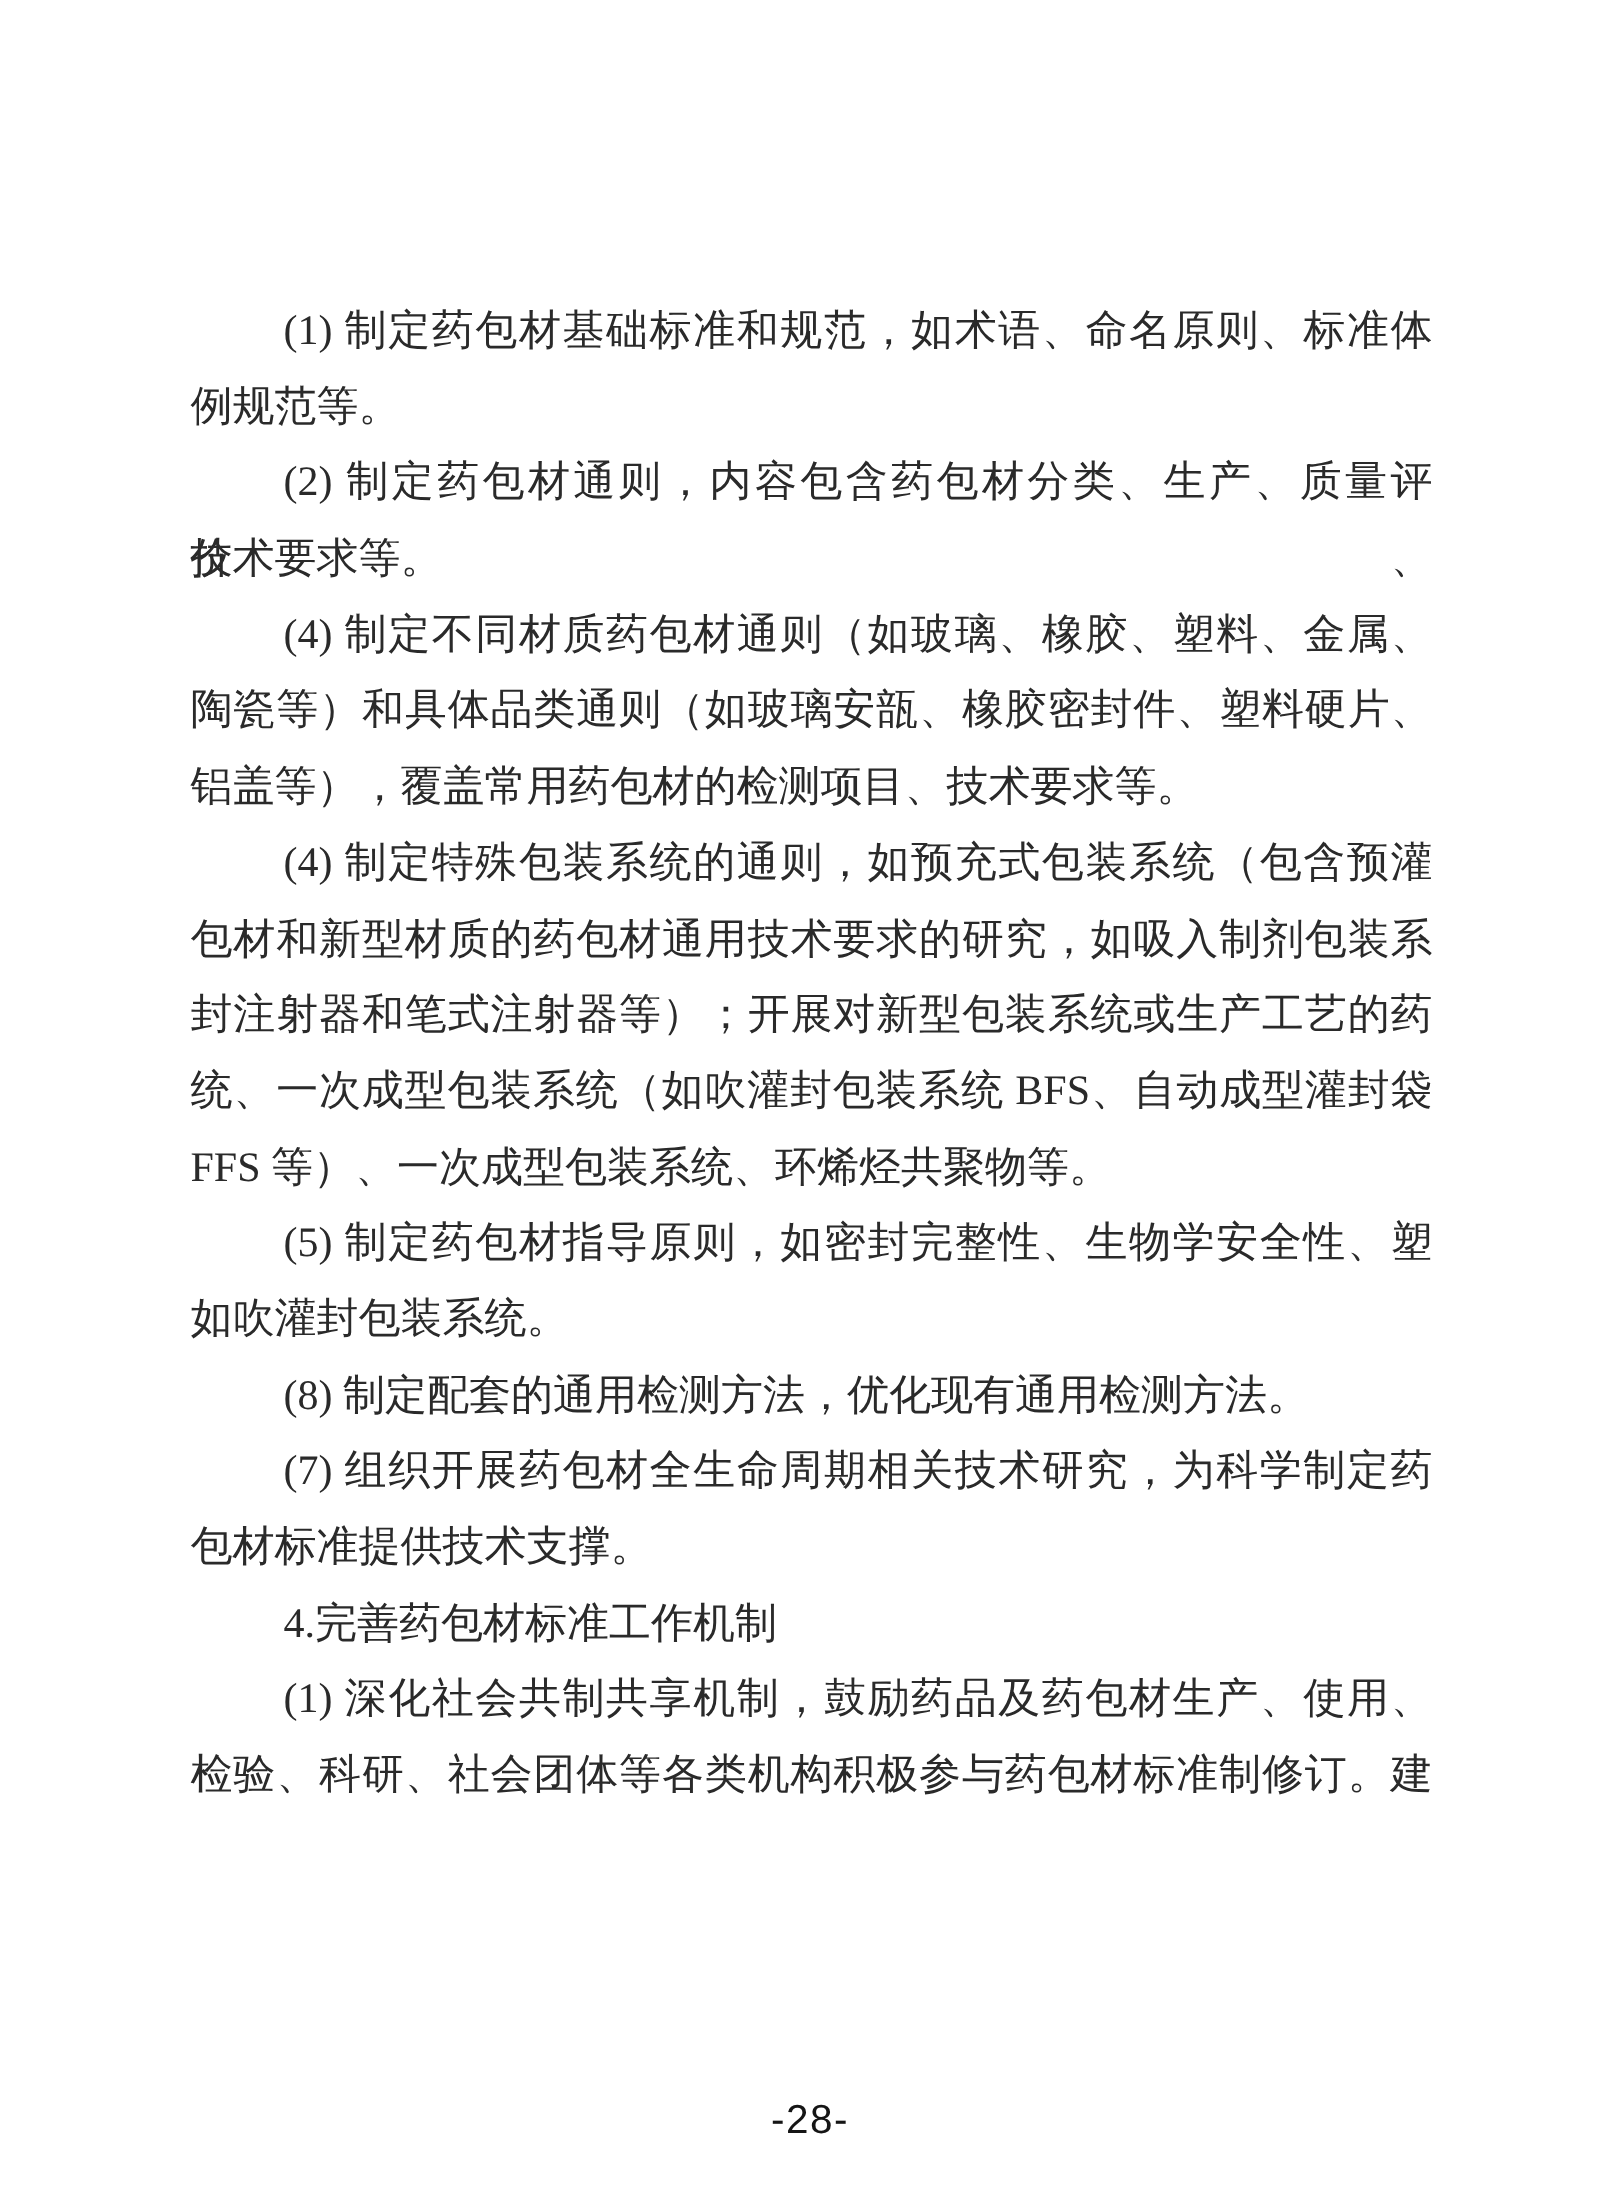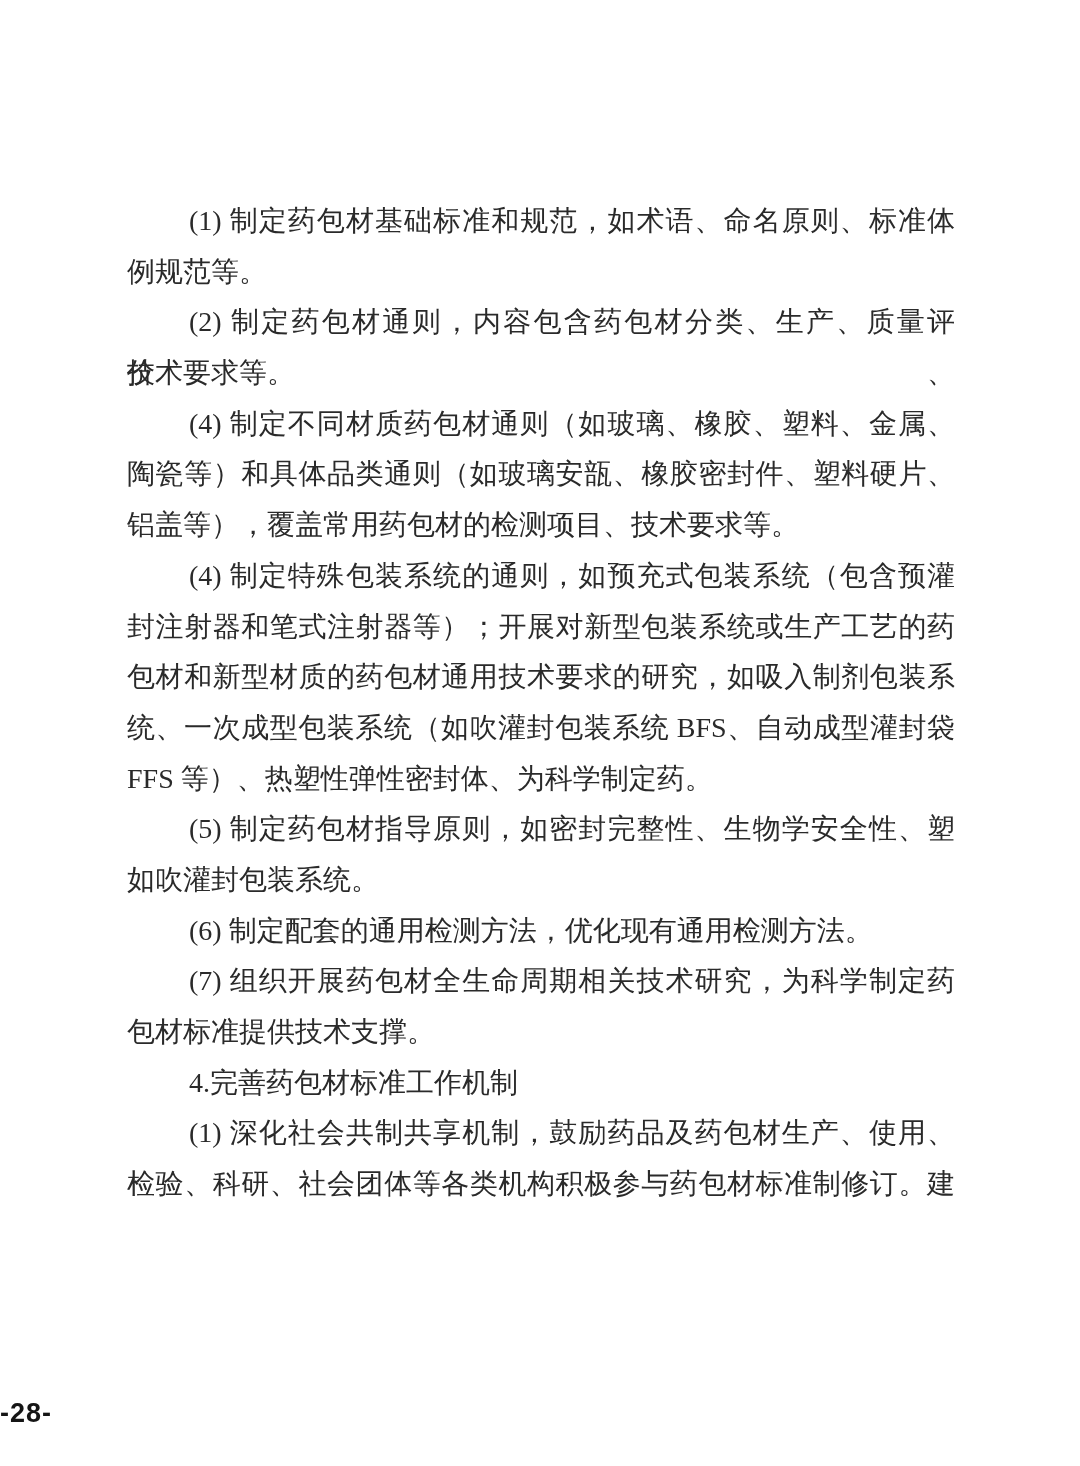--- a/index.html
+++ b/index.html
@@ -44,48 +44,47 @@
   }
   
   .line.indent {
     text-indent: 62px;
   }
   .page-number {
     position: absolute;
     left: 0;
     top: 1398px;
     width: 1080px;
-    text-align: left;
+    text-align: center;
     font-family: "Liberation Sans", "DejaVu Sans", sans-serif;
     font-size: 27px;
     color: #151515;
     letter-spacing: 1px;
-    font-weight: bold;
   }
 </style>
 </head>
 <body>
 
 <div class="doc-page">
   <div class="doc-body">
     <div class="line indent fill">(1) 制定药包材基础标准和规范，如术语、命名原则、标准体</div>
     <div class="line">例规范等。</div>
     <div class="line indent fill">(2) 制定药包材通则，内容包含药包材分类、生产、质量评价、</div>
     <div class="line">技术要求等。</div>
     <div class="line indent fill">(4) 制定不同材质药包材通则（如玻璃、橡胶、塑料、金属、</div>
     <div class="line fill">陶瓷等）和具体品类通则（如玻璃安瓿、橡胶密封件、塑料硬片、</div>
     <div class="line">铝盖等），覆盖常用药包材的检测项目、技术要求等。</div>
     <div class="line indent fill">(4) 制定特殊包装系统的通则，如预充式包装系统（包含预灌</div>
+    <div class="line fill">包材和新型材质的药包材通用技术要求的研究，如吸入制剂包装系</div>
     <div class="line fill">封注射器和笔式注射器等）；开展对新型包装系统或生产工艺的药</div>
-    <div class="line fill">包材和新型材质的药包材通用技术要求的研究，如吸入制剂包装系</div>
     <div class="line fill">统、一次成型包装系统（如吹灌封包装系统 BFS、自动成型灌封袋</div>
-    <div class="line">FFS 等）、热塑性弹性密封体、为科学制定药。</div>
+    <div class="line">FFS 等）、一次成型包装系统、环烯烃共聚物等。</div>
     <div class="line indent fill">(5) 制定药包材指导原则，如密封完整性、生物学安全性、塑</div>
     <div class="line">如吹灌封包装系统。</div>
-    <div class="line indent">(6) 制定配套的通用检测方法，优化现有通用检测方法。</div>
+    <div class="line indent">(8) 制定配套的通用检测方法，优化现有通用检测方法。</div>
     <div class="line indent fill">(7) 组织开展药包材全生命周期相关技术研究，为科学制定药</div>
     <div class="line">包材标准提供技术支撑。</div>
     <div class="line indent">4.完善药包材标准工作机制</div>
     <div class="line indent fill">(1) 深化社会共制共享机制，鼓励药品及药包材生产、使用、</div>
     <div class="line fill">检验、科研、社会团体等各类机构积极参与药包材标准制修订。建</div>
   </div>
   <div class="page-number">-28-</div>
 </div>
 
 </body></html>

